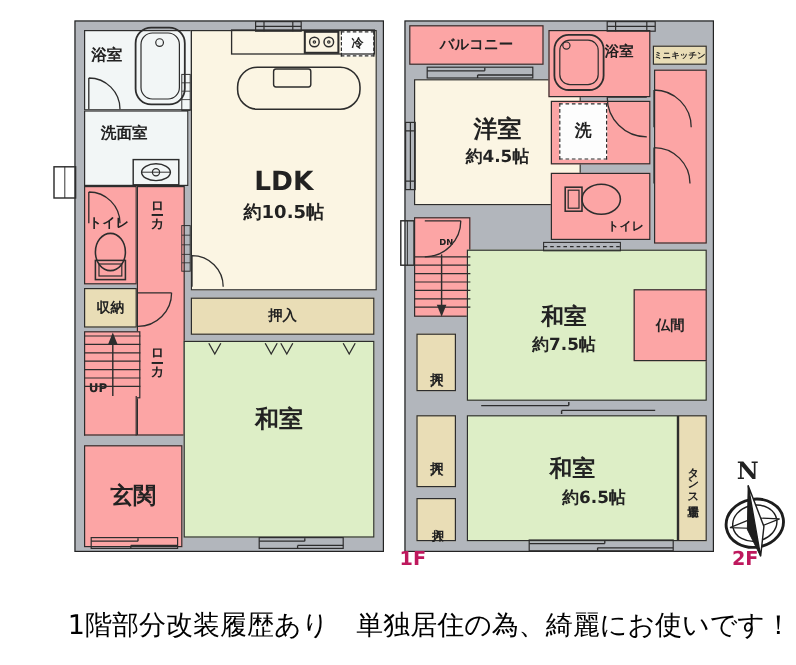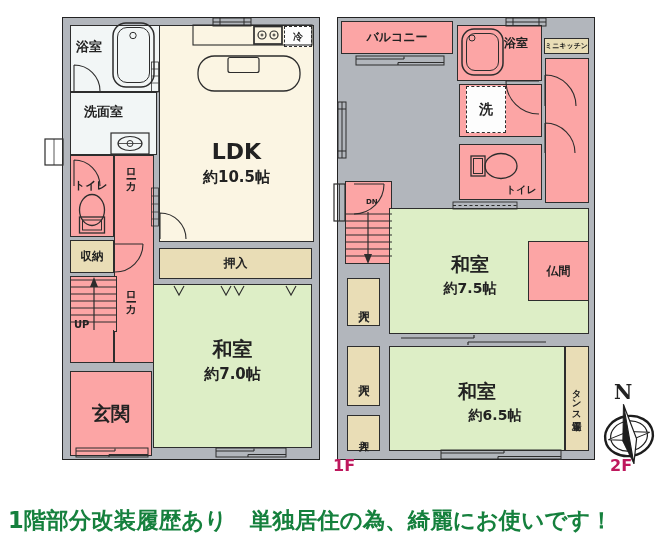--- a/index.html
+++ b/index.html
@@ -13,21 +13,21 @@
   .green{background:#ddeec6;}
   .beige{background:#e9ddb6;}
   .flexc{display:flex;flex-direction:column;align-items:center;justify-content:center;}
   .lbl{font-weight:bold;color:#222;line-height:1.2;text-align:center;white-space:nowrap;}
   .abs{position:absolute;}
   .vtext{writing-mode:vertical-rl;text-orientation:upright;letter-spacing:1px;}
   .ovl{position:absolute;left:0;top:0;width:258px;height:443px;overflow:visible;pointer-events:none;}
   .ovl path,.ovl rect,.ovl line,.ovl ellipse,.ovl circle{stroke:#2d2d2d;fill:none;}
   .dashedbox{position:absolute;box-sizing:border-box;border:1.6px dashed #2d2d2d;background:#fdfdfd;display:flex;align-items:center;justify-content:center;}
   .floorlabel{position:absolute;font-weight:bold;font-size:16px;color:#be185d;margin-left:40px;}
-  .caption{position:absolute;left:8px;top:505px;width:652px;font-size:22.5px;font-weight:bold;color:#15803d;letter-spacing:0px;white-space:nowrap;}
+  .caption{position:absolute;left:8px;top:505px;width:652px;font-size:22.5px;font-weight:normal;color:#000000;letter-spacing:0px;white-space:nowrap;text-align:right;}
 </style>
 </head>
 <body>
 
 <div class="page">
 
   <div class="plan" style="left:62px;top:17px;width:258px;height:443px;">
 
     <div class="r blueish" style="left:7px;top:7px;width:90px;height:67px;">
       <span class="lbl abs" style="left:5px;top:13px;font-size:13px;">浴室</span>
@@ -65,21 +65,20 @@
     <div class="dashedbox" style="left:221px;top:8px;width:28px;height:21px;">
       <span class="lbl" style="font-size:10px;">冷</span>
     </div>
 
     <div class="r beige flexc" style="left:96px;top:230px;width:153px;height:31px;">
       <span class="lbl" style="font-size:12px;">押入</span>
     </div>
 
     <div class="r green" style="left:90px;top:266px;width:159px;height:164px;">
       <span class="lbl abs" style="left:0;right:0;top:52px;font-size:20px;">和室</span>
-      <span class="lbl abs" style="left:0;right:0;top:80px;font-size:15px;">約7.0帖</span>
     </div>
 
     <svg class="ovl" viewBox="0 0 258 443">
 
       <g>
         <rect x="50" y="5" width="41" height="64" rx="13" stroke-width="1.5" fill="#fdfdfd"></rect>
         <rect x="54.5" y="9.5" width="32" height="55" rx="9.5" stroke-width="1"></rect>
         <circle cx="70" cy="17.5" r="3.2" stroke-width="1"></circle>
       </g>
 
@@ -151,20 +150,24 @@
       </g>
     </svg>
   </div>
 
   <div class="plan" style="left:337px;top:17px;width:258px;height:443px;">
 
     <div class="r white flexc" style="left:3px;top:3px;width:112px;height:33px;border-width:1.4px;">
       <span class="lbl" style="font-size:12px;">バルコニー</span>
     </div>
 
+    <div class="r cream" style="left:7px;top:48px;width:139px;height:105px;">
+      <span class="lbl abs" style="left:0;right:0;top:28px;font-size:20px;">洋室</span>
+      <span class="lbl abs" style="left:0;right:0;top:56px;font-size:14px;">約4.5帖</span>
+    </div>
 
     <div class="r white" style="left:119px;top:7px;width:85px;height:56px;"></div>
     <span class="lbl abs" style="left:166px;top:18px;font-size:12px;">浴室</span>
 
     <div class="r beige flexc" style="left:206px;top:20px;width:45px;height:16px;">
       <span class="lbl" style="font-size:7px;">ミニキッチン</span>
     </div>
 
     <div class="r white" style="left:121px;top:66px;width:83px;height:53px;"></div>
     <div class="dashedbox" style="left:128px;top:68px;width:40px;height:47px;">

